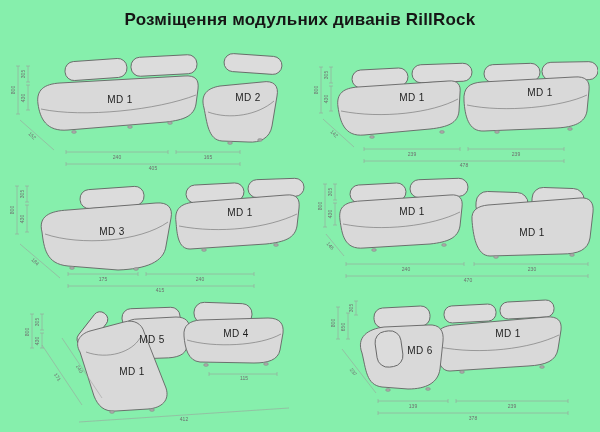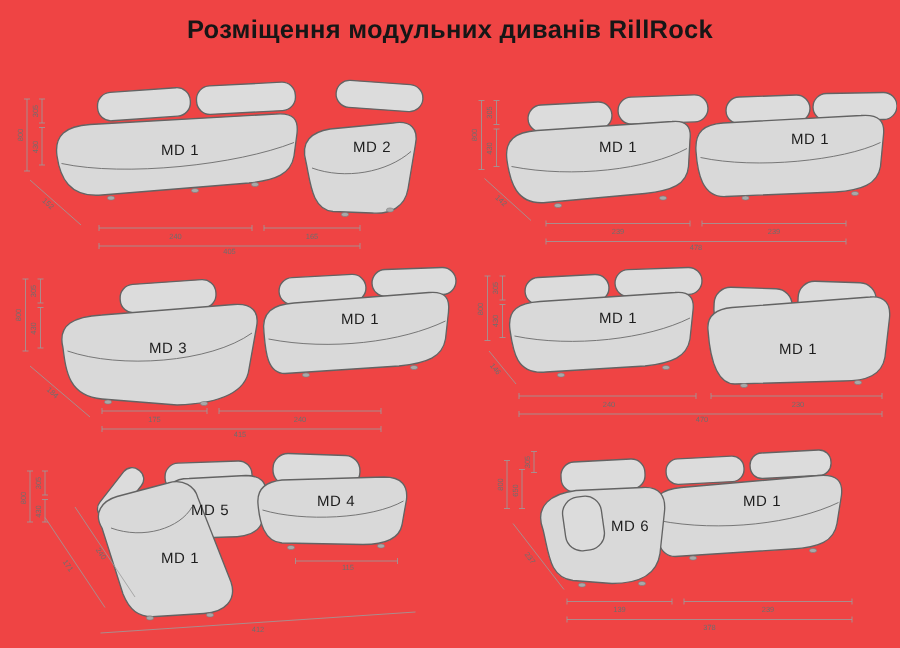--- a/index.html
+++ b/index.html
@@ -1,16 +1,16 @@
 <!DOCTYPE html>
 <html><head>
 <meta charset="utf-8">
 <style>
   html,body{margin:0;padding:0;background:#ffffff;}
-  #canvas{position:relative;width:600px;height:432px;background:#ef4444;overflow:hidden;
+  #canvas{position:relative;width:600px;height:432px;background:#86efac;overflow:hidden;
           font-family:"Liberation Sans",sans-serif;}
   h1.title{position:absolute;top:10px;left:0;width:100%;margin:0;text-align:center;
            font-size:17px;font-weight:600;color:#161616;letter-spacing:.2px;
            font-family:"Liberation Sans",sans-serif;}
   .cfg{position:absolute;}
   svg{display:block;}
   .body{fill:#d9d9d9;stroke:#636363;stroke-width:.9;stroke-linejoin:round;}
   .cushion{fill:#dcdcdc;stroke:#636363;stroke-width:.9;}
   .seam{fill:none;stroke:#6b6b6b;stroke-width:.6;}
   .foot{fill:#a9a9a9;stroke:#7a7a7a;stroke-width:.4;}
@@ -157,21 +157,21 @@
         <text class="dimtext" transform="translate(16,20) rotate(-90)">305</text>
         <text class="dimtext" transform="translate(16,42) rotate(-90)">430</text>
         <text class="dimtext" transform="translate(13,75) rotate(50)">146</text>
         <text class="dimtext" x="90" y="99">240</text>
         <text class="dimtext" x="216" y="99">230</text>
         <text class="dimtext" x="152" y="109.5">470</text>
       </g>
     </svg>
   </div>
 
-  <div class="cfg" style="left:12px;top:288px;">
+  <div class="cfg" style="left:24px;top:288px;">
     <svg width="292" height="142" viewBox="0 0 292 142">
       <g>
         <rect class="cushion" x="98" y="20" width="58" height="19" rx="9" transform="rotate(-2 127 29)"></rect>
         <path class="body" d="M100,44 C98,36 104,31 114,31 L152,29 C162,29 166,34 165,41 L163,58 C162,67 153,70 140,70 L112,71 C102,71 101,56 100,44 Z"></path>
       </g>
       <g>
         <rect class="cushion" x="170" y="15" width="58" height="21" rx="10" transform="rotate(2 199 25)"></rect>
         <path class="body" d="M160,48 C159,37 166,33 176,32 L244,30 C256,30 260,36 259,45 L256,62 C254,72 244,75 230,75 L176,74 C164,73 161,60 160,48 Z"></path>
         <path class="seam" d="M163,52 C190,60 236,58 257,46"></path>
       </g>

